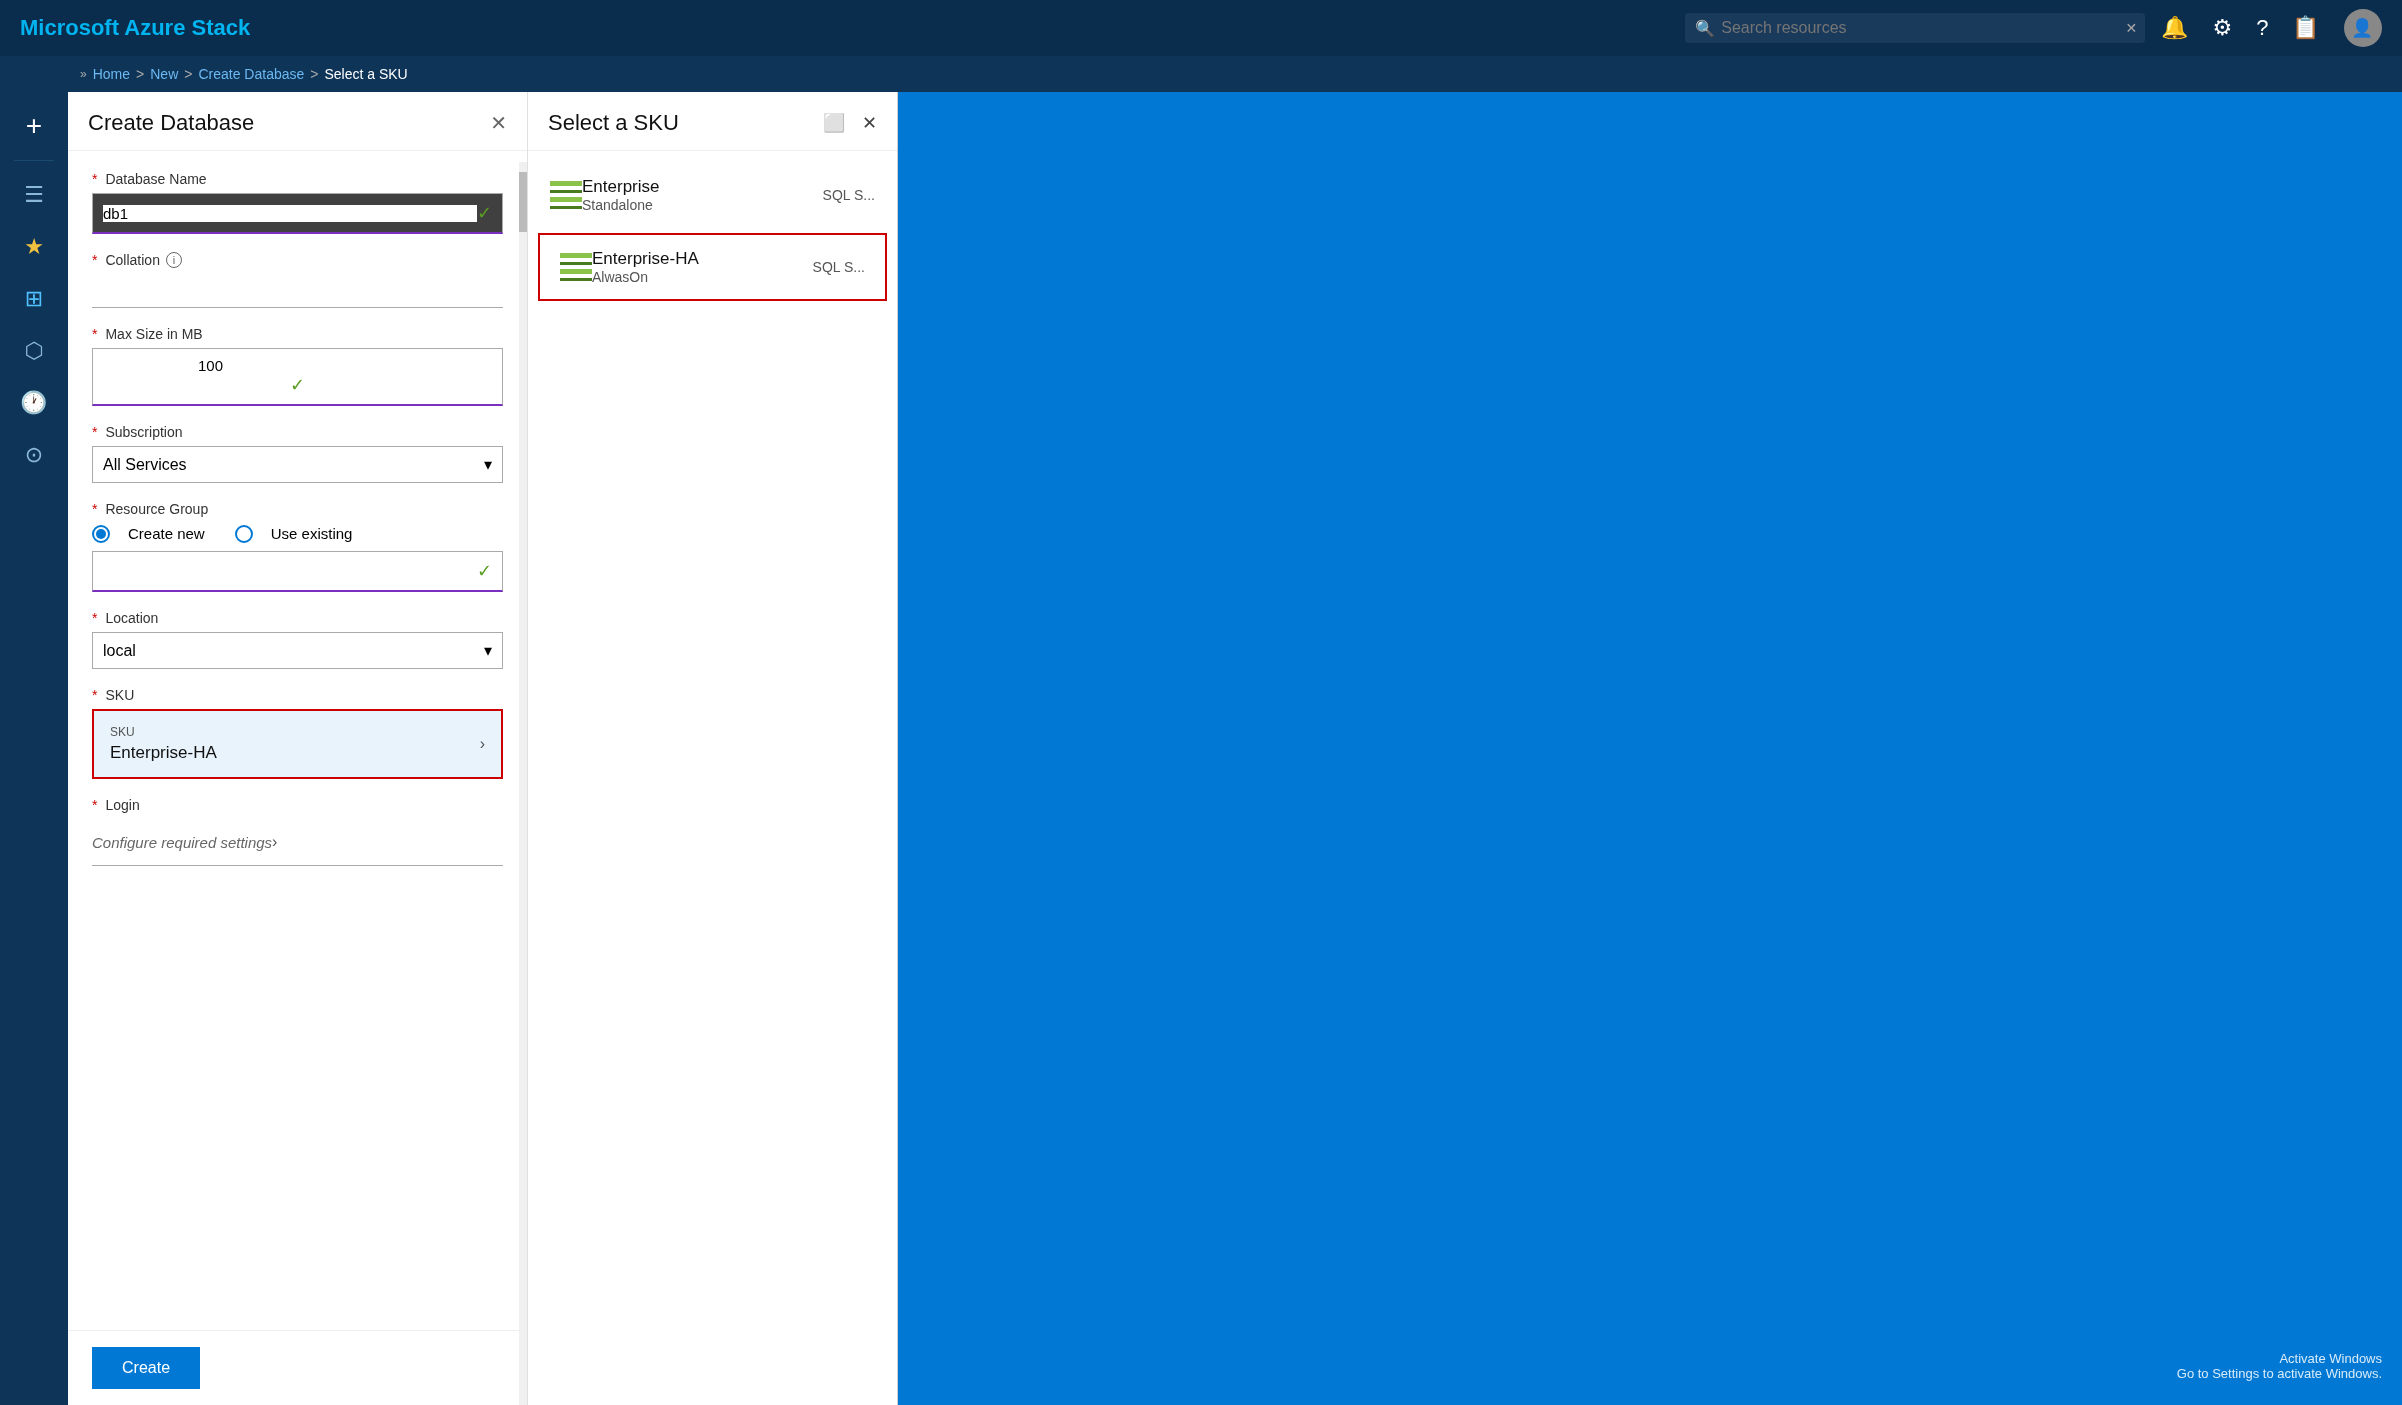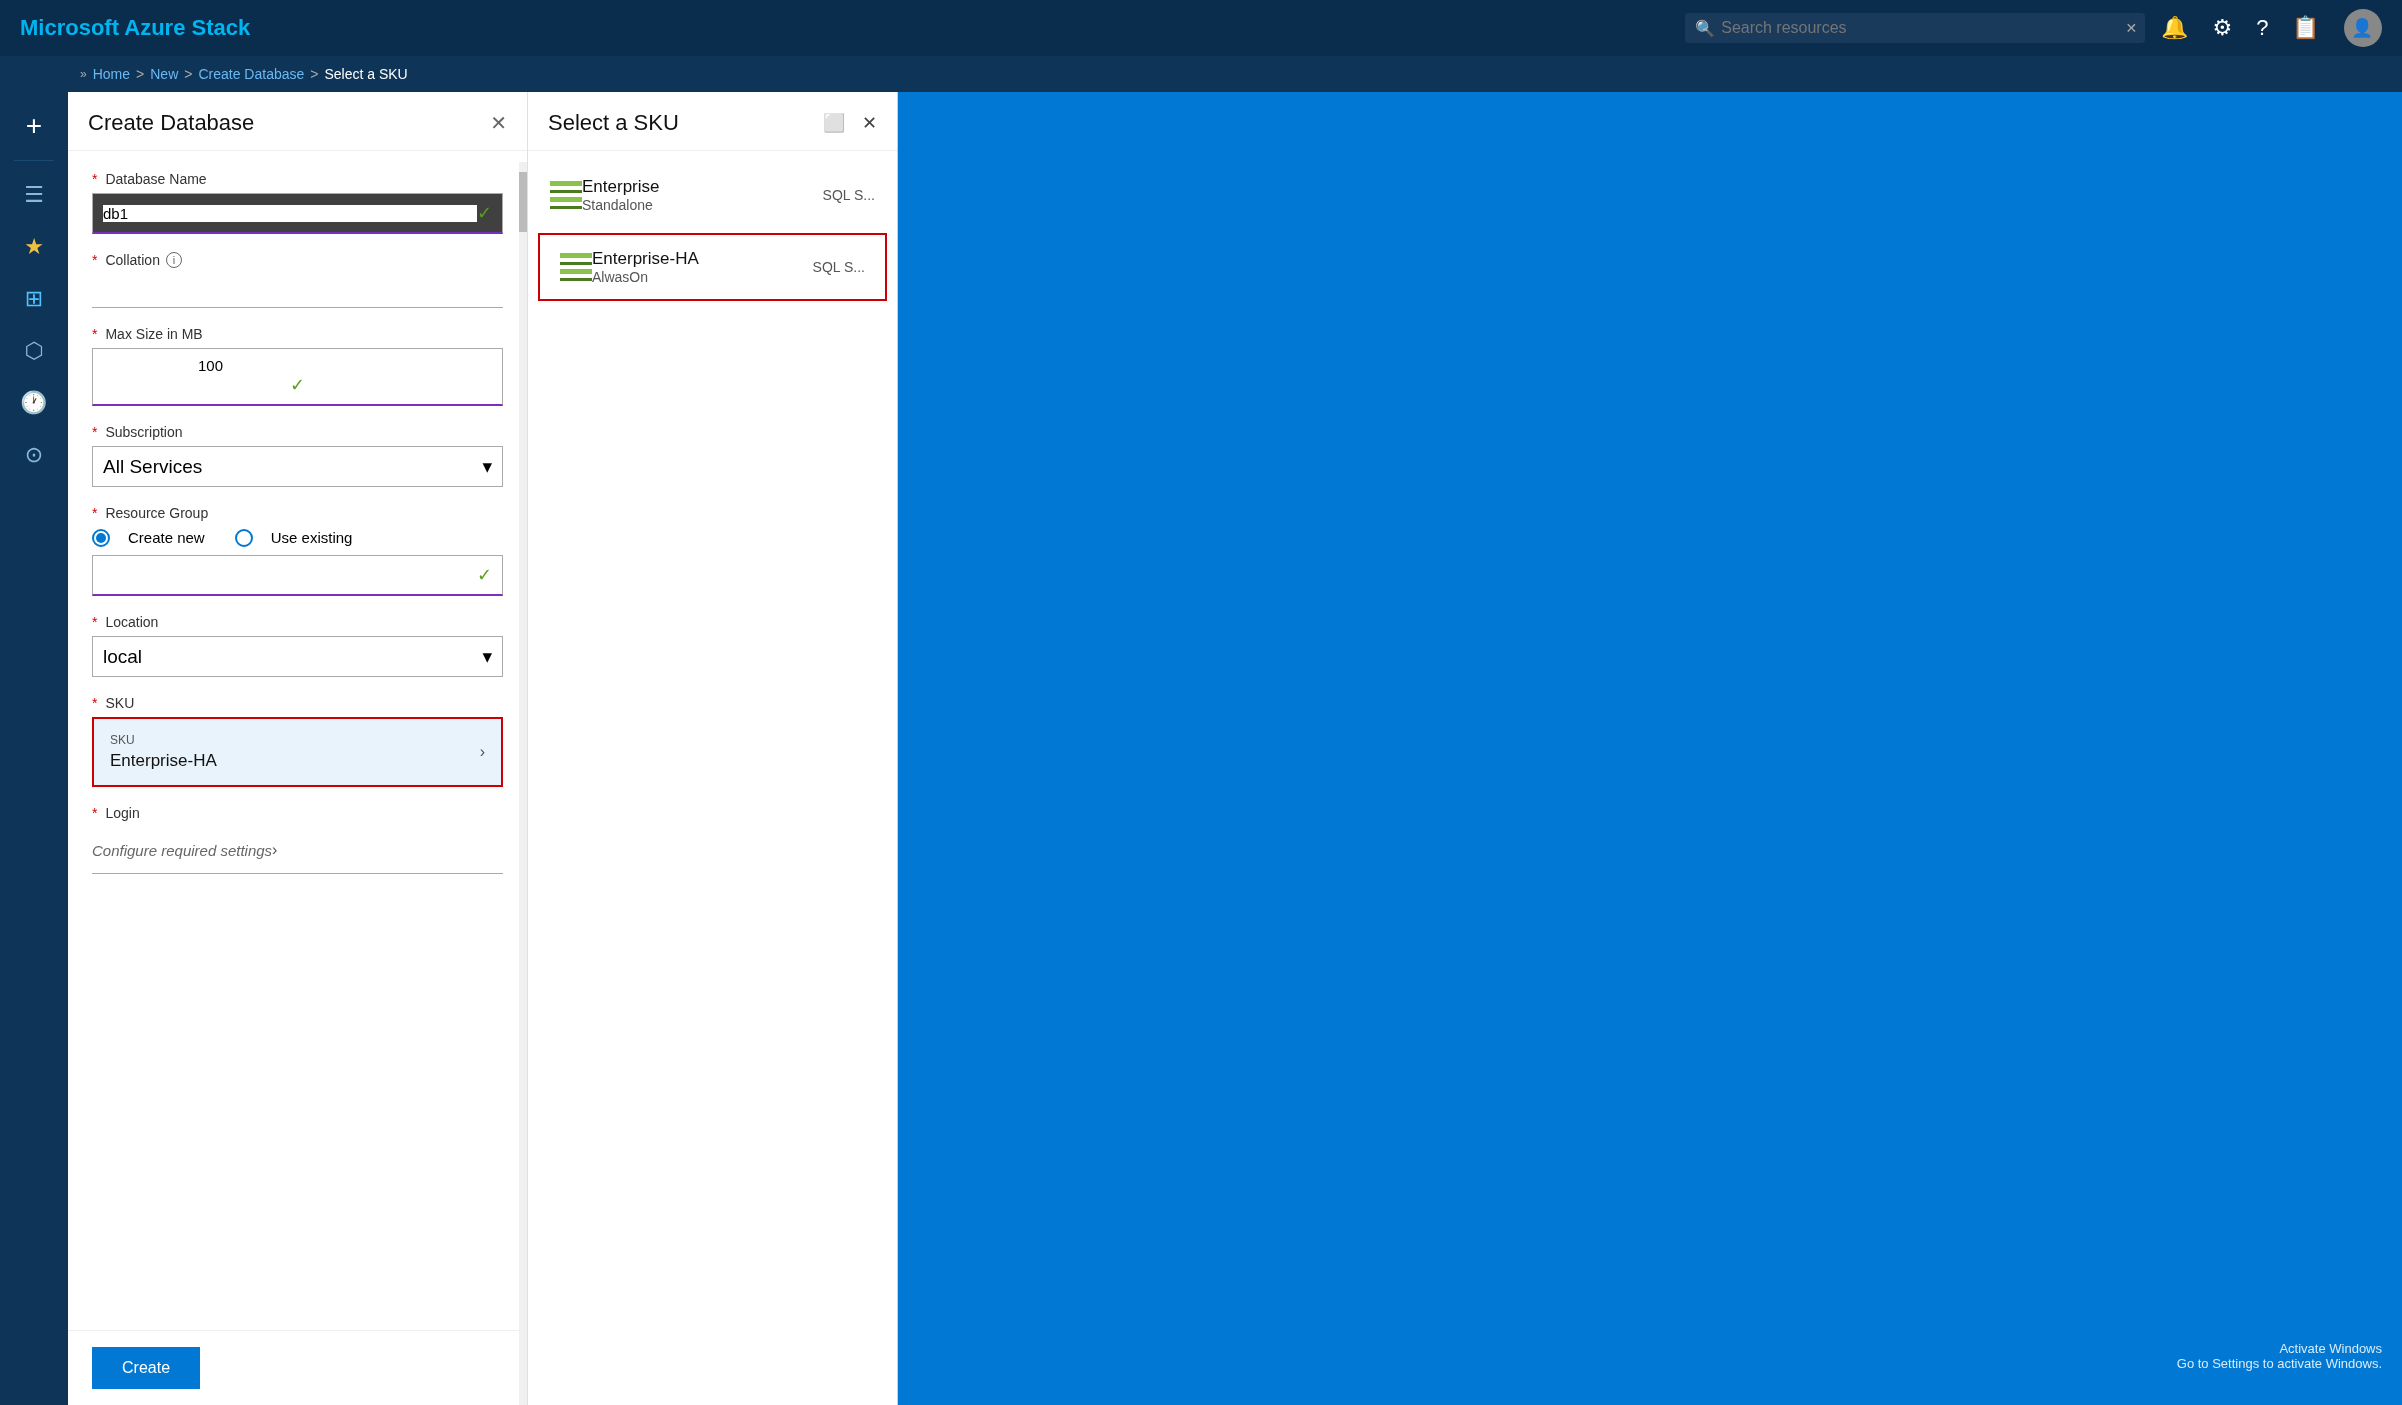--- a/index.html
+++ b/index.html
@@ -201,21 +201,21 @@
       font-size: 15px;
       outline: none;
       background: white;
     }
     .check-green { color: #5a9e1f; font-size: 18px; }
 
     .dropdown-field {
       width: 100%;
       border: 1px solid #aaa;
       padding: 8px 10px;
-      font-size: 19px;
+      font-size: 16px;
       background: white;
       display: flex;
       align-items: center;
       justify-content: space-between;
       cursor: pointer;
     }
 
     .radio-group {
       display: flex;
       gap: 30px;
@@ -342,21 +342,21 @@
     .sku-type { font-size: 14px; color: #555; margin-left: auto; }
 
     
     .right-area {
       flex: 1;
       background: #0078d4;
     }
 
     .activate-msg {
       position: absolute;
-      bottom: 34px;
+      bottom: 24px;
       right: 20px;
       color: white;
       font-size: 13px;
       text-align: right;
       opacity: 0.85;
     }
 
     .topbar-search-clear {
       position: absolute;
       right: 8px;

